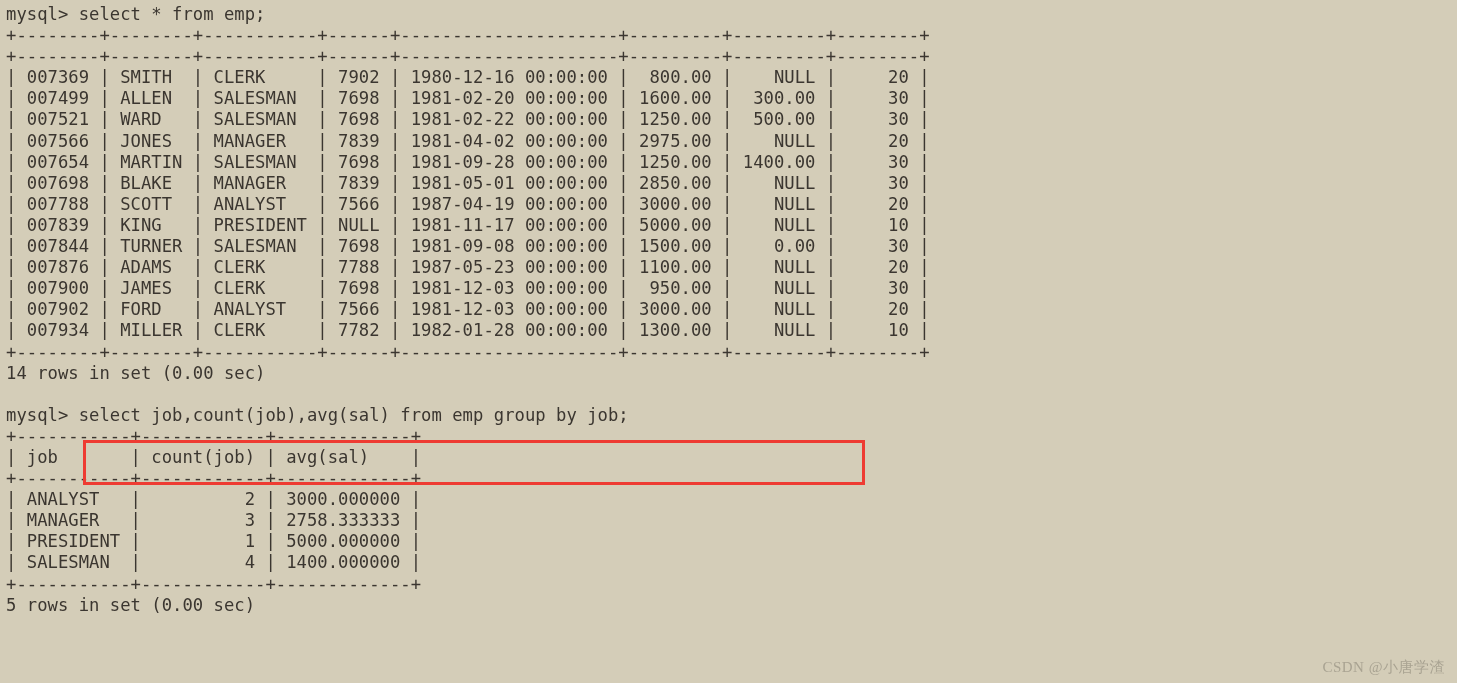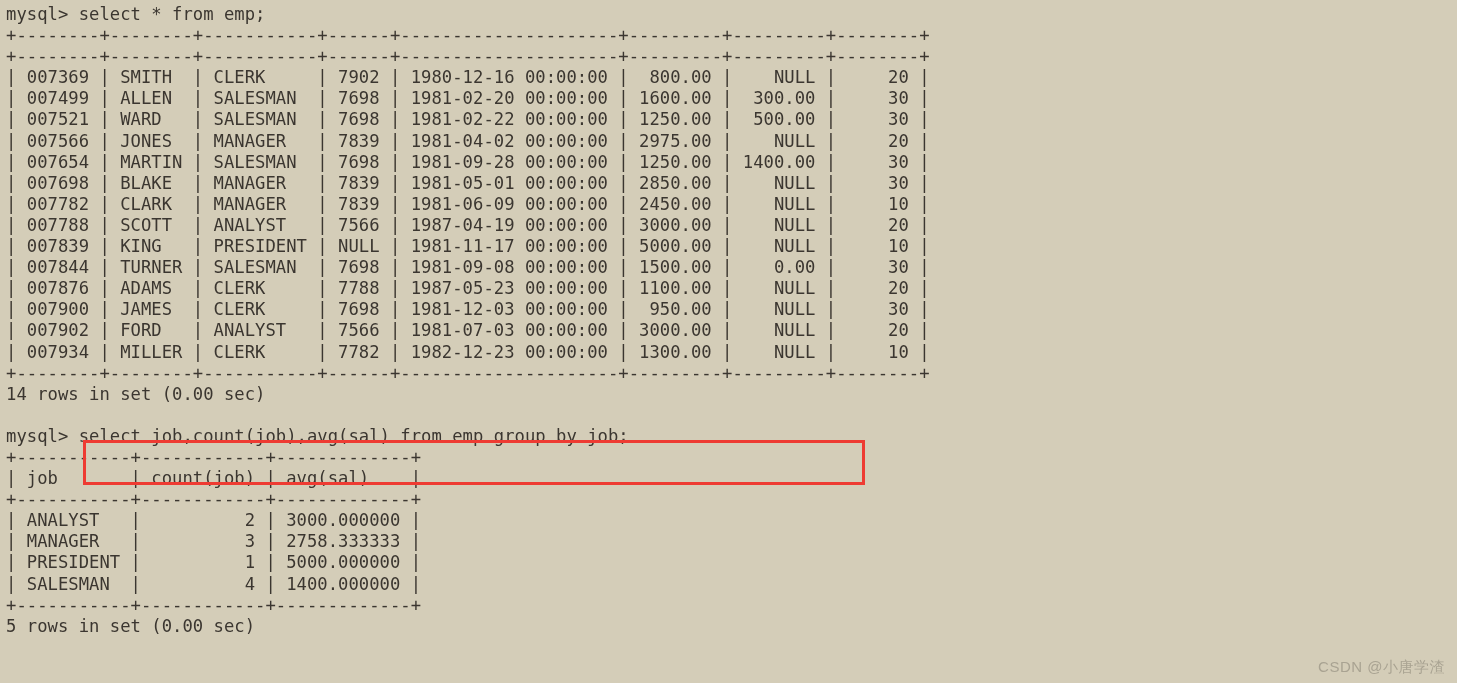--- a/index.html
+++ b/index.html
@@ -43,21 +43,21 @@
     height: 45px;
     border: 3px solid #ee3b32;
     box-sizing: border-box;
     pointer-events: none;
     background: transparent;
   }
   #watermark {
     position: absolute;
     right: 12px;
     bottom: 6px;
-    font-family: Liberation Sans, sans-serif;
+    font-family: Liberation Serif, serif;
     font-size: 15px;
     color: #a9a392;
     white-space: pre;
     letter-spacing: 0.5px;
   }
 </style>
 </head>
 <body>
 
 <div id="terminal">
@@ -66,28 +66,27 @@
 
   <div class="term-line">+--------+--------+-----------+------+---------------------+---------+---------+--------+</div>
   <div class="term-line">+--------+--------+-----------+------+---------------------+---------+---------+--------+</div>
 
   <div class="term-line">| 007369 | SMITH  | CLERK     | 7902 | 1980-12-16 00:00:00 |  800.00 |    NULL |     20 |</div>
   <div class="term-line">| 007499 | ALLEN  | SALESMAN  | 7698 | 1981-02-20 00:00:00 | 1600.00 |  300.00 |     30 |</div>
   <div class="term-line">| 007521 | WARD   | SALESMAN  | 7698 | 1981-02-22 00:00:00 | 1250.00 |  500.00 |     30 |</div>
   <div class="term-line">| 007566 | JONES  | MANAGER   | 7839 | 1981-04-02 00:00:00 | 2975.00 |    NULL |     20 |</div>
   <div class="term-line">| 007654 | MARTIN | SALESMAN  | 7698 | 1981-09-28 00:00:00 | 1250.00 | 1400.00 |     30 |</div>
   <div class="term-line">| 007698 | BLAKE  | MANAGER   | 7839 | 1981-05-01 00:00:00 | 2850.00 |    NULL |     30 |</div>
-  <div class="term-line">| 007782 | CLARK  | MANAGER   | 7839 | 1981-06-09 00:00:00 | 2450.00 |    NULL |     10 |</div>
   <div class="term-line">| 007788 | SCOTT  | ANALYST   | 7566 | 1987-04-19 00:00:00 | 3000.00 |    NULL |     20 |</div>
   <div class="term-line">| 007839 | KING   | PRESIDENT | NULL | 1981-11-17 00:00:00 | 5000.00 |    NULL |     10 |</div>
   <div class="term-line">| 007844 | TURNER | SALESMAN  | 7698 | 1981-09-08 00:00:00 | 1500.00 |    0.00 |     30 |</div>
   <div class="term-line">| 007876 | ADAMS  | CLERK     | 7788 | 1987-05-23 00:00:00 | 1100.00 |    NULL |     20 |</div>
   <div class="term-line">| 007900 | JAMES  | CLERK     | 7698 | 1981-12-03 00:00:00 |  950.00 |    NULL |     30 |</div>
-  <div class="term-line">| 007902 | FORD   | ANALYST   | 7566 | 1981-07-03 00:00:00 | 3000.00 |    NULL |     20 |</div>
-  <div class="term-line">| 007934 | MILLER | CLERK     | 7782 | 1982-12-23 00:00:00 | 1300.00 |    NULL |     10 |</div>
+  <div class="term-line">| 007902 | FORD   | ANALYST   | 7566 | 1981-12-03 00:00:00 | 3000.00 |    NULL |     20 |</div>
+  <div class="term-line">| 007934 | MILLER | CLERK     | 7782 | 1982-01-28 00:00:00 | 1300.00 |    NULL |     10 |</div>
 
   <div class="term-line">+--------+--------+-----------+------+---------------------+---------+---------+--------+</div>
   <div class="term-line">14 rows in set (0.00 sec)</div>
 
   <div class="term-line blank-line"></div>
 
   <div class="term-line">mysql&gt; select job,count(job),avg(sal) from emp group by job;</div>
 
   <div class="term-line">+-----------+------------+-------------+</div>
   <div class="term-line">| job       | count(job) | avg(sal)    |</div>

